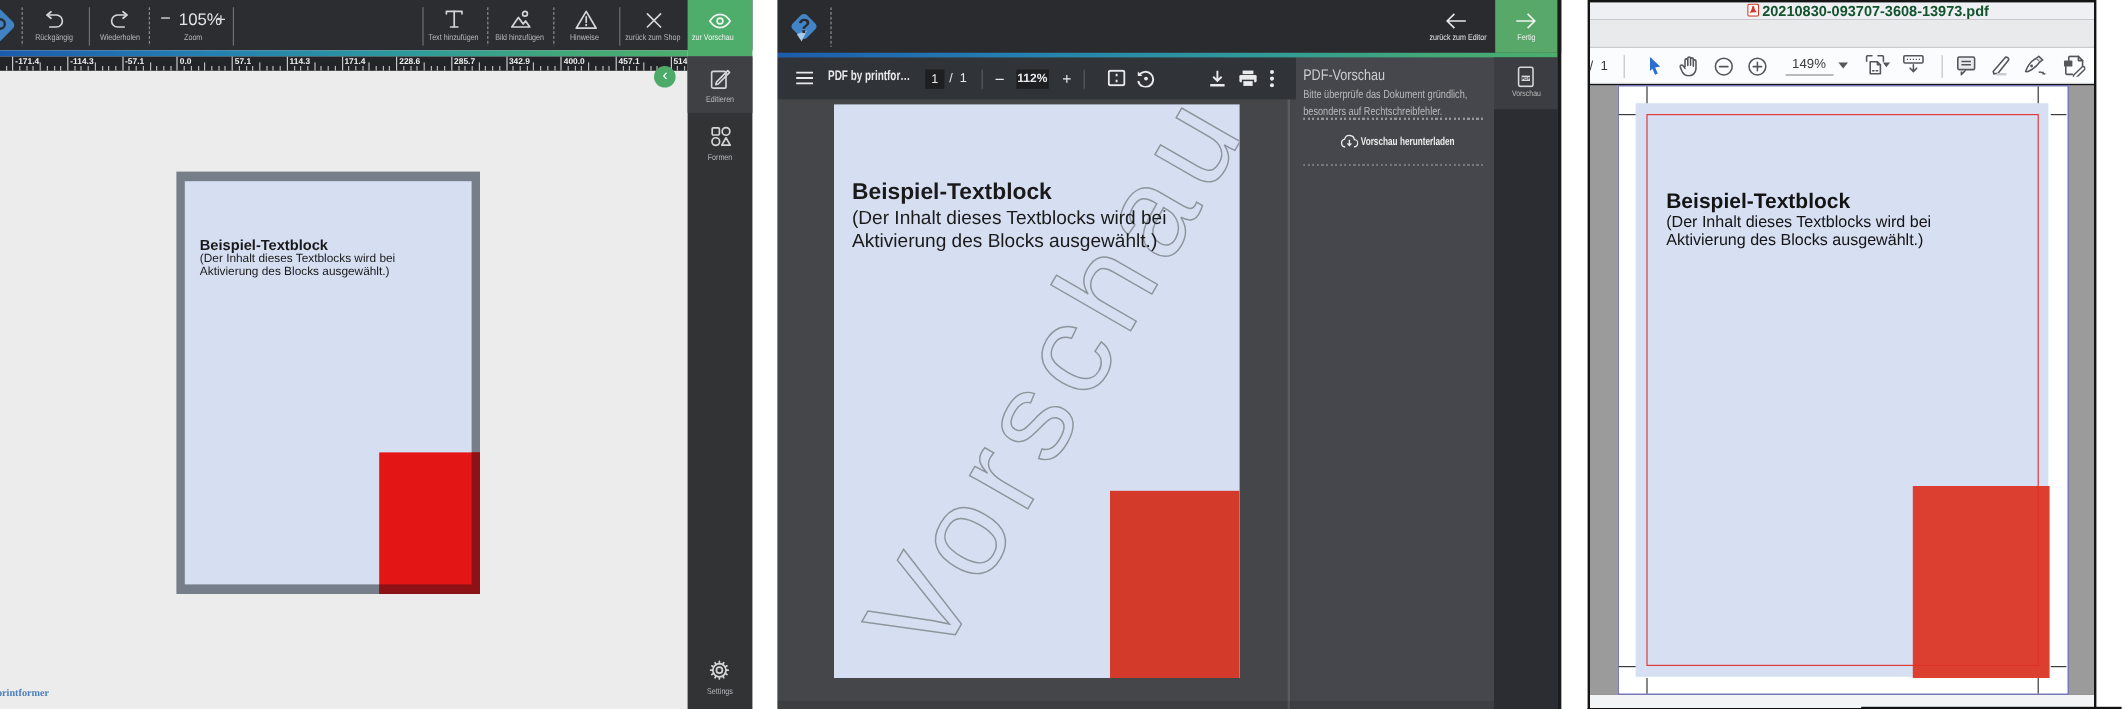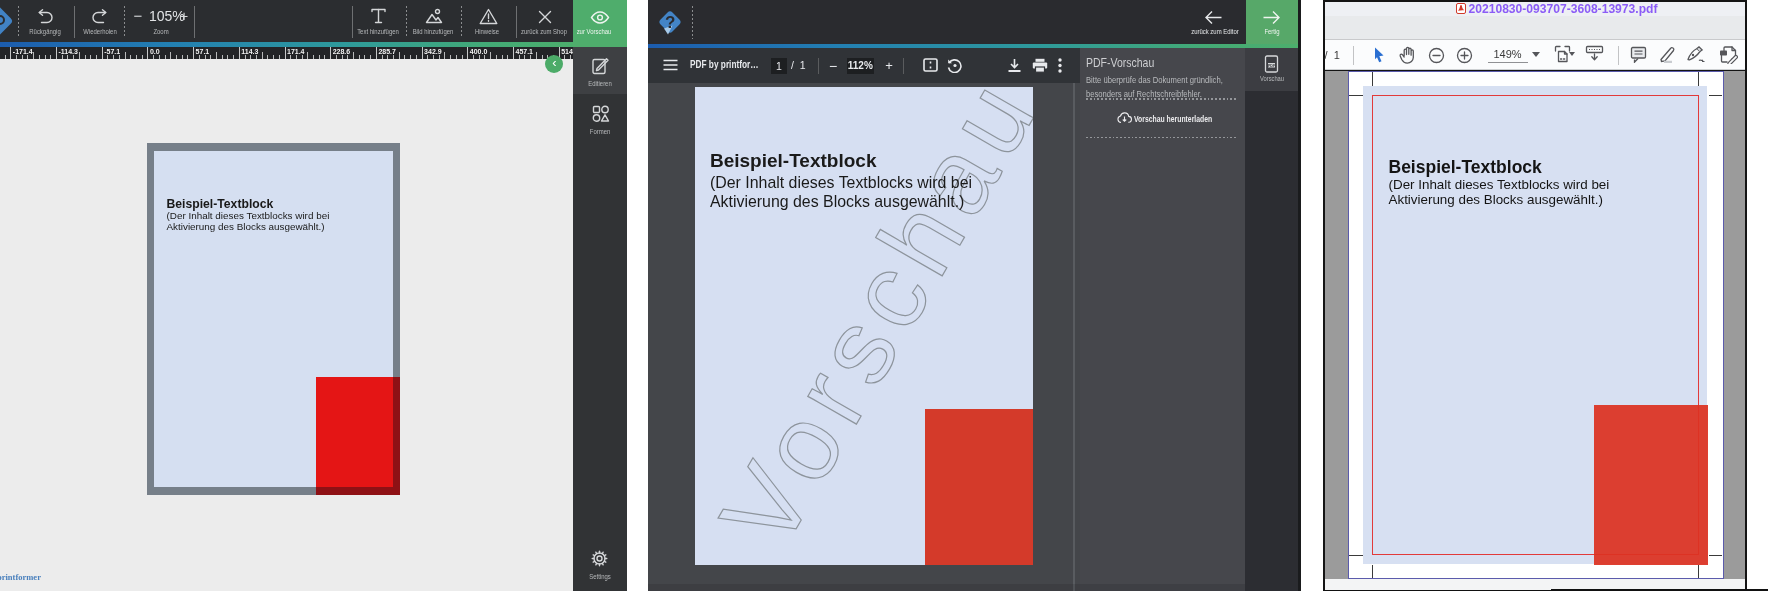--- a/index.html
+++ b/index.html
@@ -373,21 +373,21 @@
     <div class="abs" style="left:2.5px;top:40px;width:419.5px;height:30px;background:#fbfcfd;border-bottom:1px solid #cdd0d2;"></div>
     <div class="abs" style="left:2.5px;top:70.5px;width:419.5px;height:508px;background:#9b9b9b;"></div>
     <div class="abs" style="left:2.5px;top:578.5px;width:419.5px;height:11px;background:#f3f4f5;"></div>
 
     <div class="abs" id="ic-acro" style="left:133px;top:2.5px;">
         <svg width="10" height="11" viewBox="0 0 10 11" fill="none">
           <rect x="0.5" y="0.5" width="9" height="10" rx="1.5" fill="#fff" stroke="#d23a2a" stroke-width="1"></rect>
           <path d="M2 7.8 C3.5 6 4 4 4.2 2.2 L5.8 2.2 C5.9 4.5 6.8 6 8.2 7.2 C6 7 4 7.2 2 7.8 Z" fill="#d23a2a"></path>
         </svg>
       </div>
-    <div class="abs" style="left:146px;top:1.8px;font-size:12.1px;font-weight:bold;color:#8b5cf6;">20210830-093707-3608-13973.pdf</div>
+    <div class="abs" style="left:146px;top:1.8px;font-size:12.1px;font-weight:bold;color:#14532d;">20210830-093707-3608-13973.pdf</div>
 
     <div class="abs" style="left:2px;top:49px;font-size:11px;color:#3a3a3a;">/&nbsp;&nbsp;1</div>
     <div class="abs" style="left:30px;top:46px;width:1px;height:19px;background:#c2c3c5;"></div>
     <div class="abs" id="ic-cursor" style="left:49.5px;top:46px;">
         <svg width="14" height="18" viewBox="0 0 14 18" fill="none">
           <path d="M3 1.5 L11.5 9.5 L7.3 10.2 L9.5 15.2 L7.2 16.2 L5 11.3 L3 13.2 Z" fill="#2a6fd1"></path>
         </svg>
       </div>
     <div class="abs" id="ic-hand" style="left:76.5px;top:46px;">
         <svg width="16" height="18" viewBox="0 0 16 18" fill="none">

